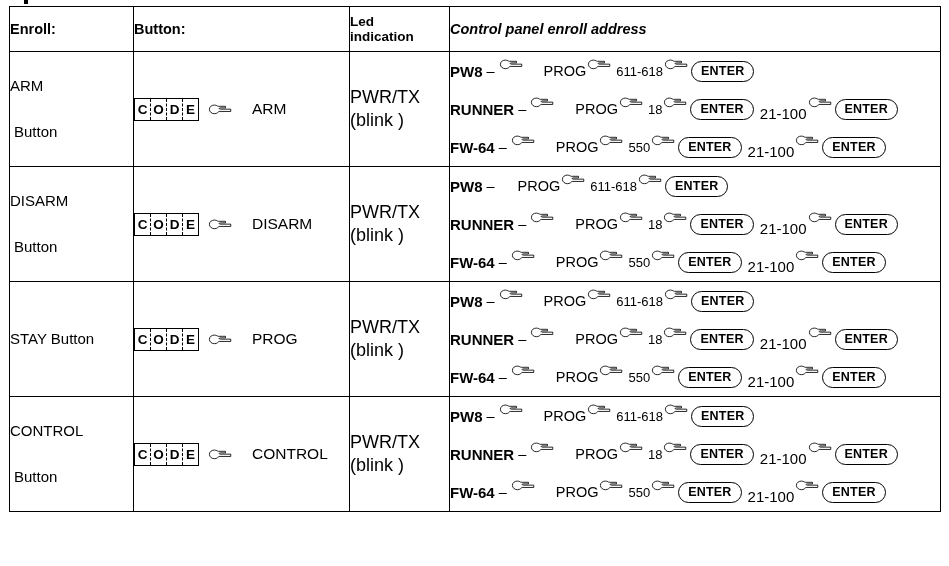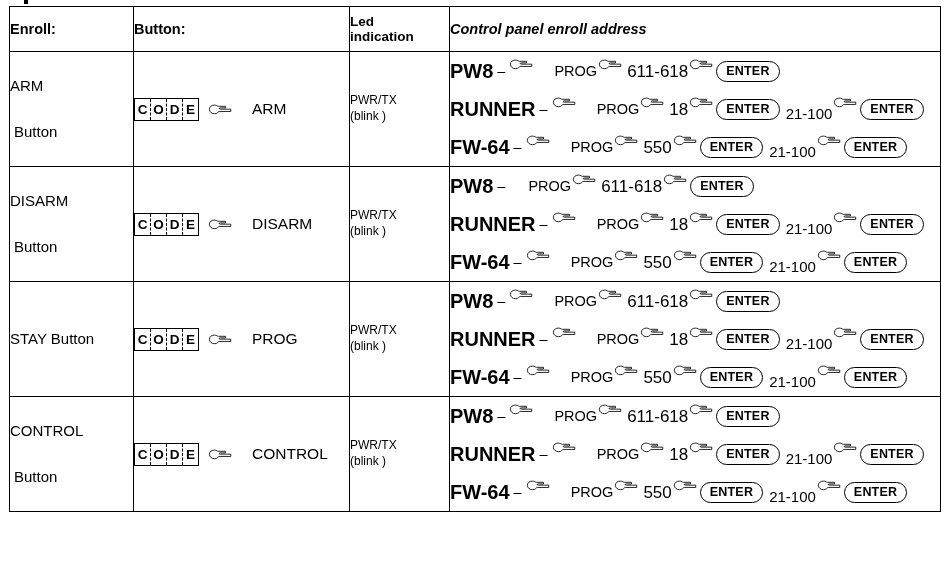--- a/index.html
+++ b/index.html
@@ -118,43 +118,43 @@
     top: -7px;
     margin: 0 1px;
   }
   .hand-inline {
     margin: 0 7px 0 9px;
   }
 
   
   .led-cell {
     text-align: center;
-    font-size: 12px;
+    font-size: 18px;
     line-height: 1.3;
   }
 
   
   .addr-cell {
     padding: 6px 0 6px 8px;
   }
   .addr-line {
     white-space: nowrap;
     font-size: 14.5px;
     line-height: 1;
     height: 38px;
     display: flex;
     align-items: center;
   }
   .addr-line .model {
     font-weight: bold;
-    font-size: 20px;
+    font-size: 15px;
   }
   .dash  { margin: 0 3px 0 4px; }
   .prog  { margin-left: 20px; font-size: 14.5px; }
-  .code  { margin-left: 4px; font-size: 17px; }
+  .code  { margin-left: 4px; font-size: 13px; }
   .range { margin-left: 6px; font-size: 15px; position: relative; top: 4px; }
 
   .enter-pill {
     display: inline-flex;
     align-items: center;
     justify-content: center;
     border: 1.6px solid #000;
     border-radius: 999px;
     height: 19px;
     padding: 0 9px;

